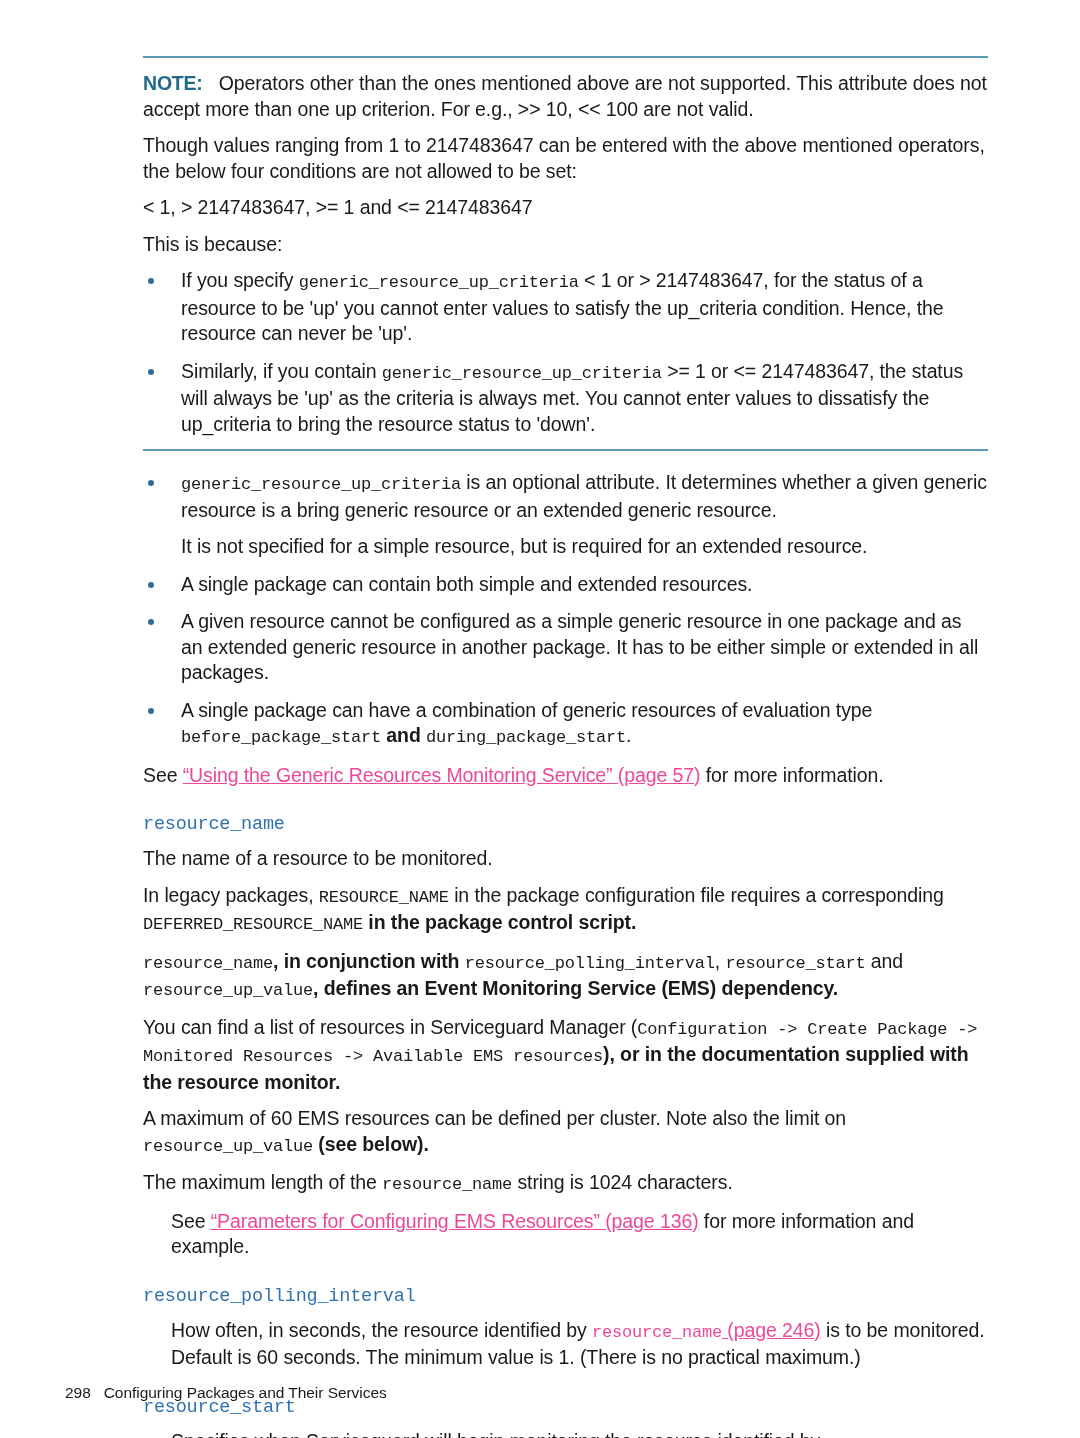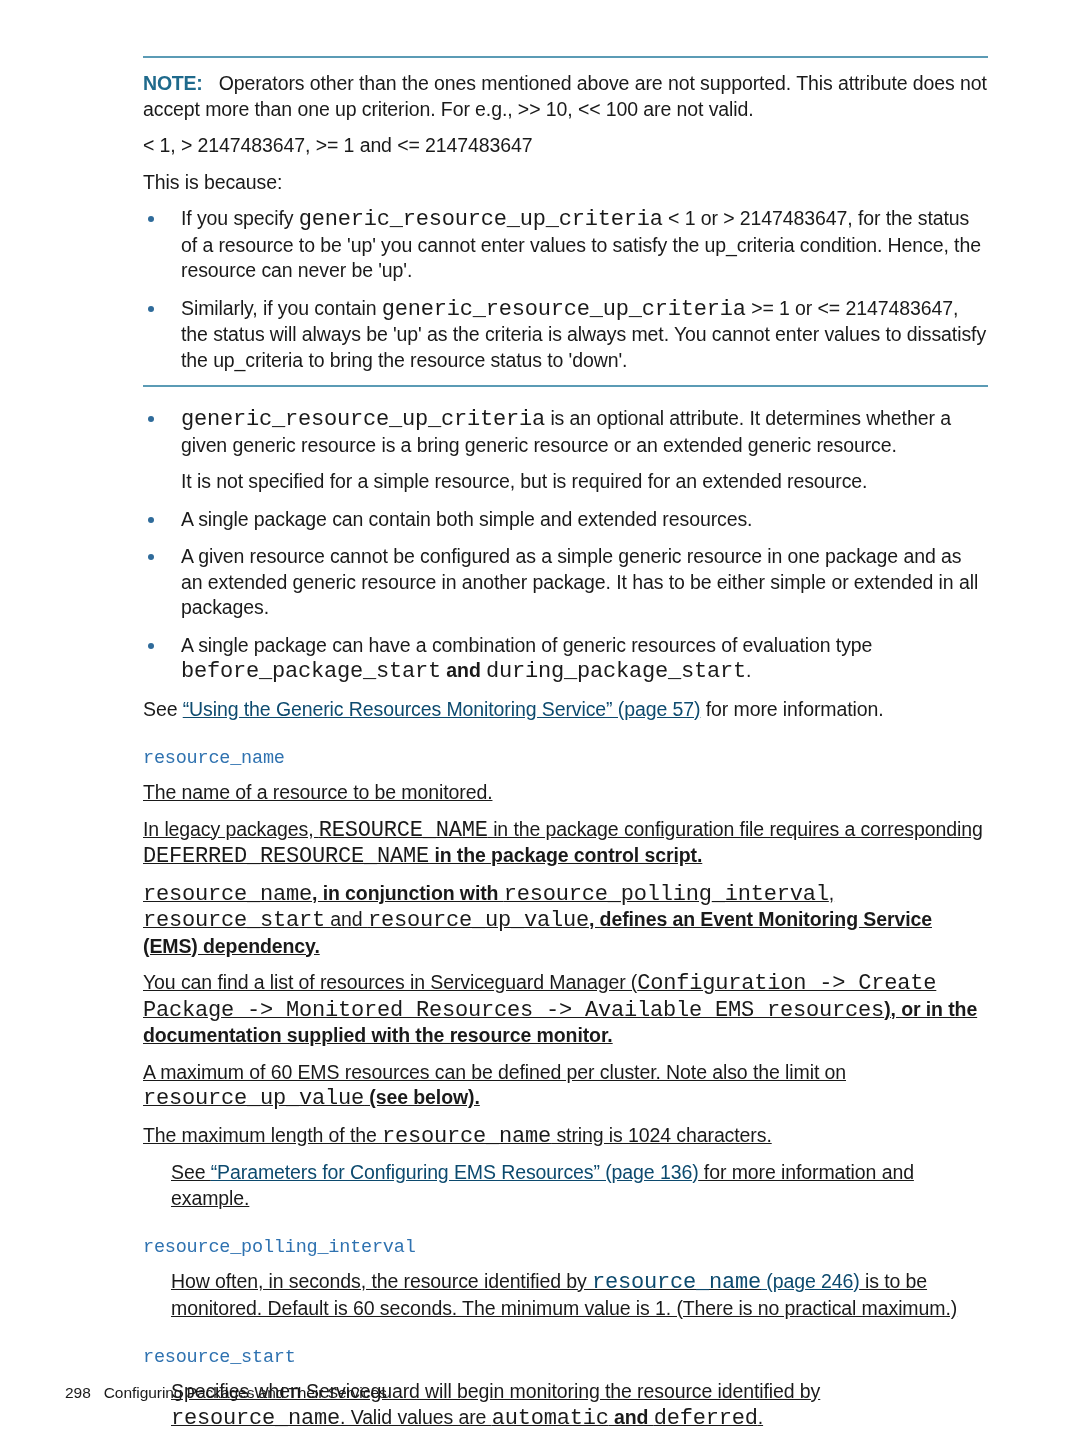--- a/index.html
+++ b/index.html
@@ -78,43 +78,42 @@
     background: #2f6b9a;
   }
   li .sub-para {
     display: block;
     margin-top: 11px;
   }
 
   
   code, .mono {
     font-family: "Liberation Mono", "DejaVu Sans Mono", monospace;
-    font-size: 22px;
+    font-size: 17px;
     letter-spacing: -0.2px;
     color: #1a1a1a;
   }
 
   
   .link {
-    color: #0c4a6e;
+    color: #ec4899;
   }
 
   
   h3.param-head {
     font-family: "Liberation Mono", "DejaVu Sans Mono", monospace;
     color: #2f72b0;
     font-size: 18.5px;
     font-weight: normal;
     margin: 26px 0 11px 0;
     letter-spacing: -0.2px;
   }
 
   .block {
     margin-bottom: 11px;
-    text-decoration: underline;
   }
 
   .after-note { margin-top: 0; }
 
   
   .footer {
     position: absolute;
     left: 65px;
     top: 1384px;
     font-size: 15.5px;
@@ -129,20 +128,21 @@
 </head>
 <body>
 
 <div class="page">
   <div class="content">
 
     <div class="note-box">
       <p class="para">
         <span class="note-label">NOTE:</span><span class="note-gap"></span><span><span>Operators other than the ones mentioned above are not supported. This attribute does not accept more than one up criterion. For e.g., &gt;&gt; 10, &lt;&lt; 100 are not valid.</span></span>
       </p>
+      <p class="para"><span>Though values ranging from 1 to 2147483647 can be entered with the above mentioned operators, the below four conditions are not allowed to be set:</span></p>
       <p class="para"><span>&lt; 1, &gt; 2147483647, &gt;= 1 and &lt;= 2147483647</span></p>
       <p class="para"><span>This is because:</span></p>
       <ul class="bullets">
         <li>
           <span class="dot"></span>
           <span><span>If you specify </span><code>generic_resource_up_criteria</code><span> &lt; 1 or &gt; 2147483647, for the status of a resource to be 'up' you cannot enter values to satisfy the up_criteria condition. Hence, the resource can never be 'up'.</span></span>
         </li>
         <li>
           <span class="dot"></span>
           <span><span>Similarly, if you contain </span><code>generic_resource_up_criteria</code><span> &gt;= 1 or &lt;= 2147483647, the status will always be 'up' as the criteria is always met. You cannot enter values to dissatisfy the up_criteria to bring the resource status to 'down'.</span></span>

